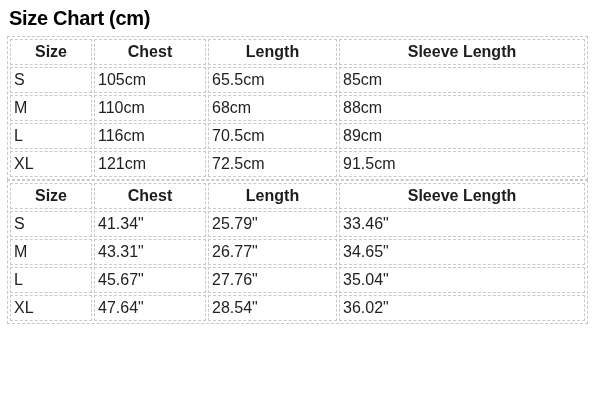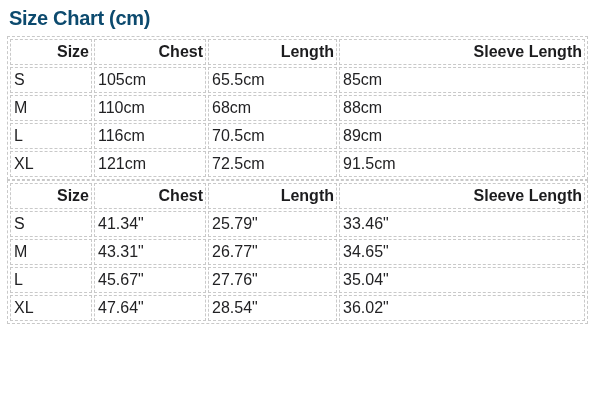--- a/index.html
+++ b/index.html
@@ -16,21 +16,21 @@
   }
   .container {
     padding: 6px 0 0 7px;
   }
   .section-title {
     font-size: 20px;
     line-height: 24px;
     font-weight: 700;
     letter-spacing: -0.3px;
     margin: 0 0 6px 2px;
-    color: #0c4a6e;
+    color: #000000;
   }
   .section-title.second {
     margin-top: 37px;
     margin-bottom: 9px;
   }
   table.size-chart {
     width: 581px;
     table-layout: fixed;
     border-collapse: separate;
     border-spacing: 2px;
@@ -42,21 +42,21 @@
     box-sizing: border-box;
     border: 1px dashed #c9c9c9;
     font-size: 16px;
     line-height: 18px;
     height: 24px;
     overflow: hidden;
     white-space: nowrap;
   }
   table.size-chart th {
     font-weight: 700;
-    text-align: right;
+    text-align: center;
     padding: 3px 2px;
     color: #1c1c1e;
   }
   table.size-chart td {
     font-weight: 400;
     text-align: left;
     padding: 3px 4px 3px 3px;
     color: #222224;
   }
   col.c-size   { width: 82px; }

